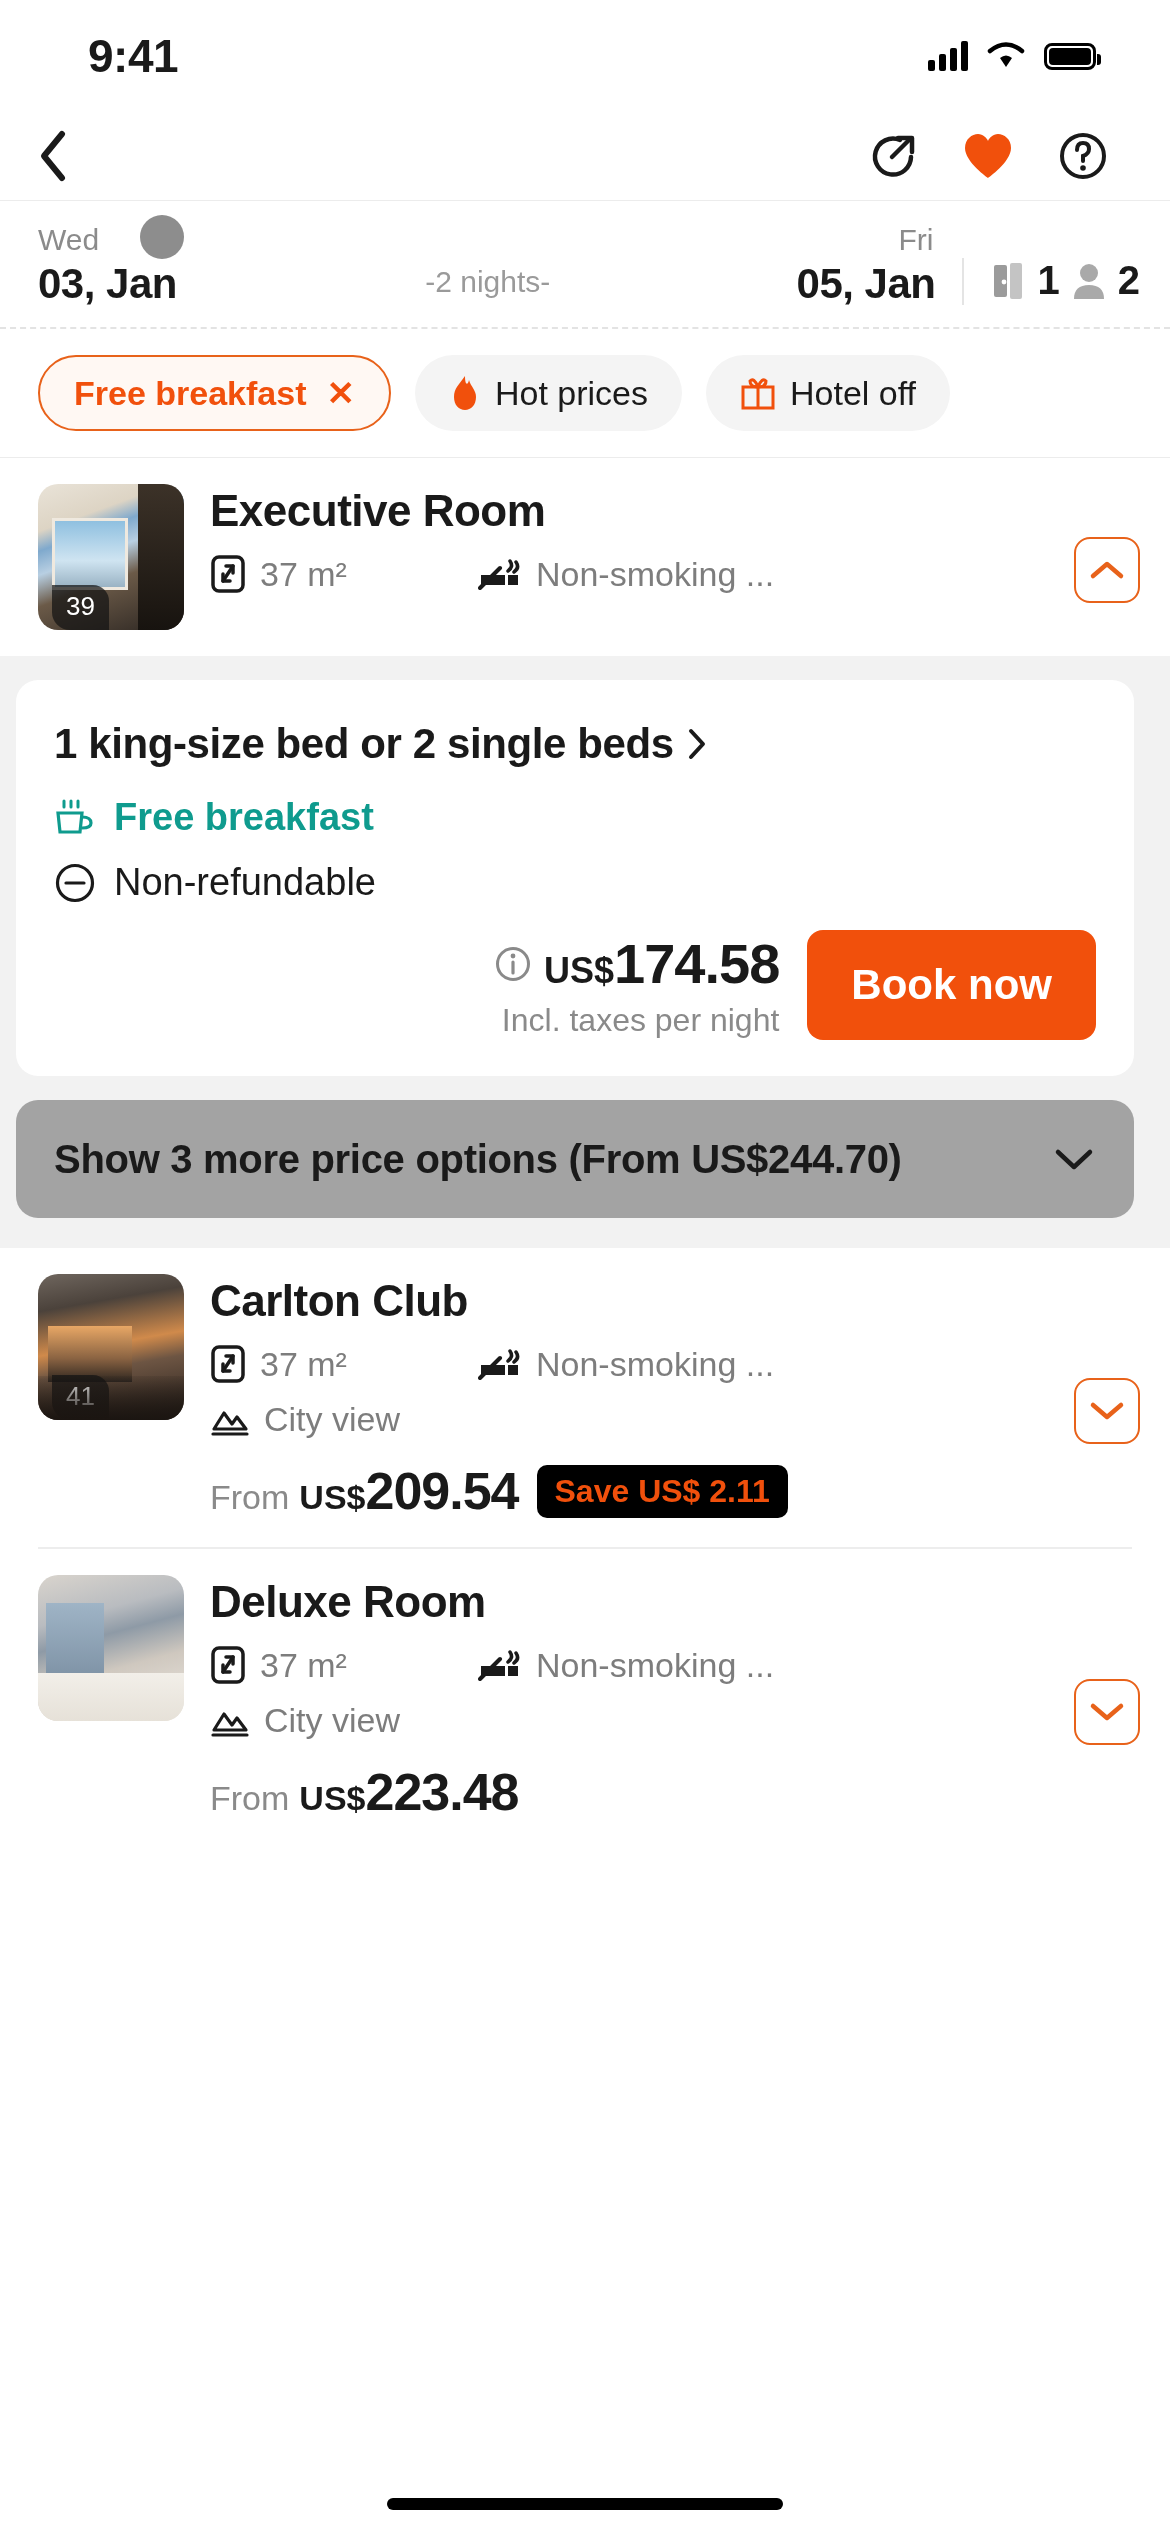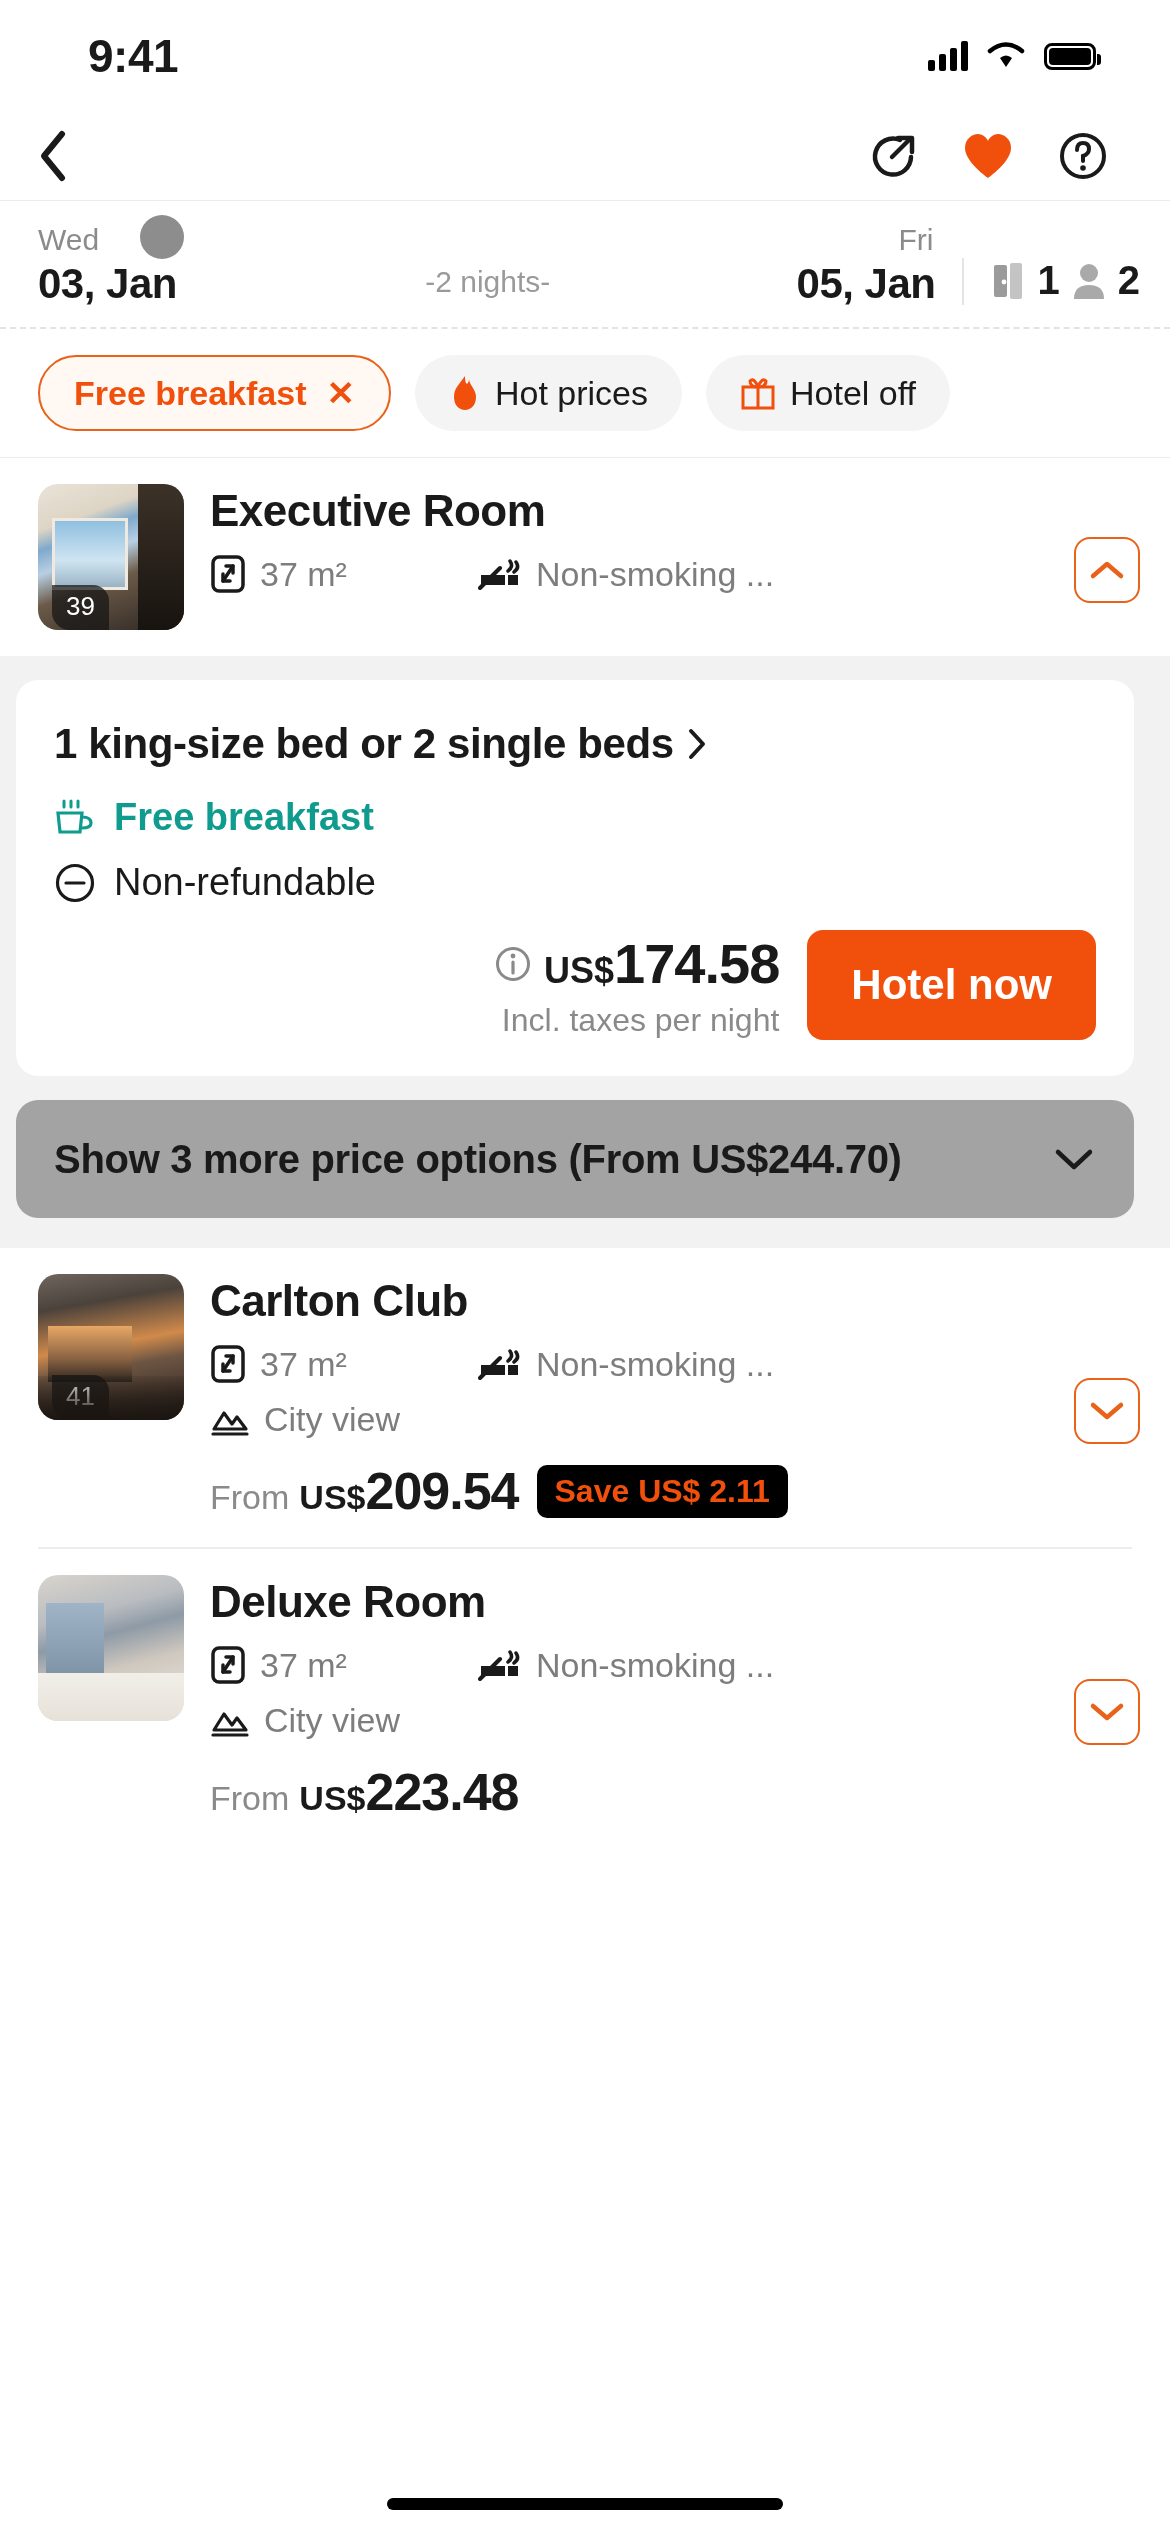--- a/index.html
+++ b/index.html
@@ -389,21 +389,21 @@
                   <circle cx="19" cy="19" r="15.5" stroke="#8a8a8a" stroke-width="3" fill="none"></circle>
                   <circle cx="19" cy="11" r="2.4" fill="#8a8a8a"></circle>
                   <line x1="19" y1="17" x2="19" y2="28" stroke="#8a8a8a" stroke-width="3.2" stroke-linecap="round"></line>
                 </svg>
             </span>
             <span class="cur2">US$</span>
             <span class="amt2">174.58</span>
           </div>
           <div class="tax-note">Incl. taxes per night</div>
         </div>
-        <button class="book-btn">Hotel now</button>
+        <button class="book-btn">Book now</button>
       </div>
     </div>
 
     <div class="show-more">
       <span class="show-more-txt">Show 3 more price options (From US$244.70)</span>
       <span>
         <svg width="44" height="28" viewBox="0 0 44 28">
             <path d="M6 7 L22 22 L38 7" stroke="#1a1a1a" stroke-width="4.5" fill="none" stroke-linecap="round" stroke-linejoin="round"></path>
           </svg>
       </span>

